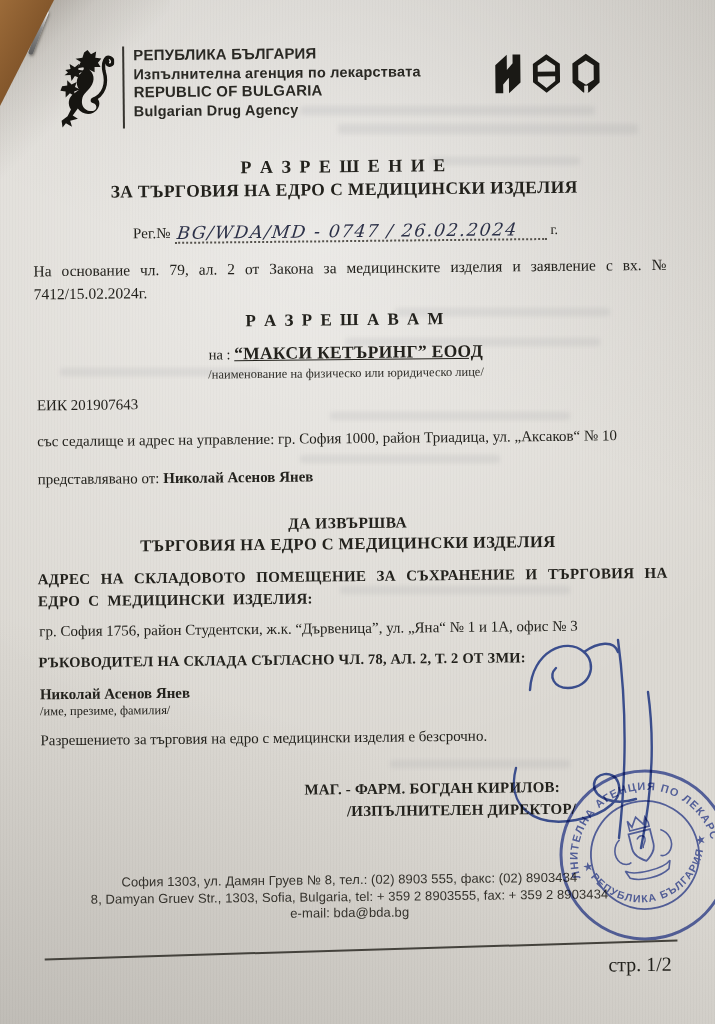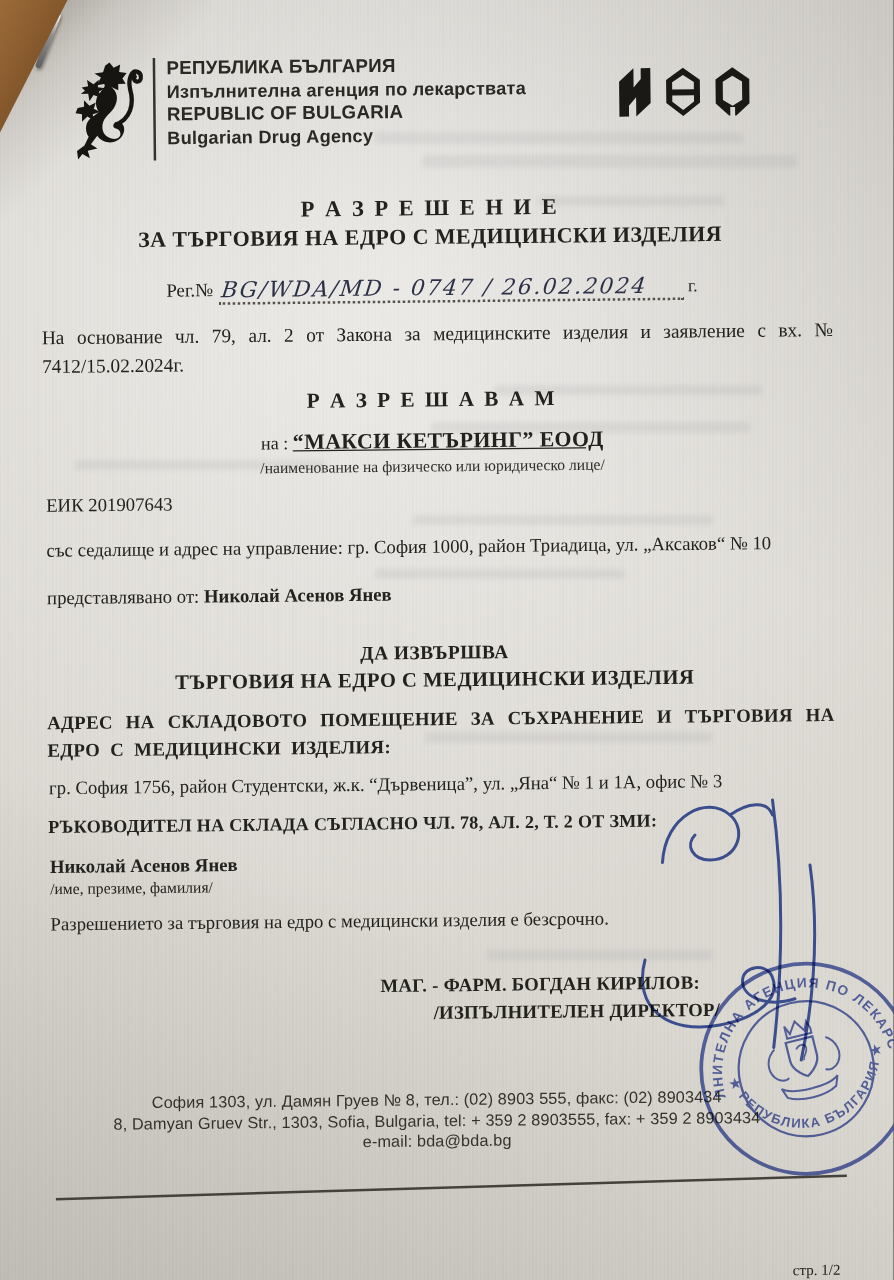--- a/index.html
+++ b/index.html
@@ -74,21 +74,21 @@
   .mgr-head{left:37px;top:651px;font-size:14.5px;font-weight:bold;letter-spacing:.2px;}
   .mgr-name{left:38px;top:683px;font-size:15px;font-weight:bold;}
   .mgr-note{left:38px;top:701px;font-size:12.5px;}
   .validity{left:38px;top:729px;font-size:15px;}
 
   .signing{right:158px;top:779px;text-align:right;font-weight:bold;font-size:15px;line-height:1.45;letter-spacing:.2px;}
   .signing .l2{margin-right:-16px;}
 
   .footer{left:0;right:24px;top:872px;text-align:center;font-size:13px;line-height:16.5px;color:#34322c;letter-spacing:.1px;}
   .hr{left:40px;right:42px;top:949px;height:2px;background:#44423c;transform:rotate(-1.1deg);}
-  .pagenum{right:48px;top:1012px;font-size:12px;}
+  .pagenum{right:48px;top:956px;font-size:20px;}
 
   
   .signature{left:498px;top:630px;width:185px;height:228px;mix-blend-mode:multiply;}
   .stamp{left:552px;top:762px;width:186px;height:186px;mix-blend-mode:multiply;transform:rotate(-14deg);opacity:.88;}
 
   .ghost{position:absolute;background:#83868e;opacity:.13;filter:blur(2px);border-radius:2px;pointer-events:none;}
 </style>
 </head>
 <body>
 

